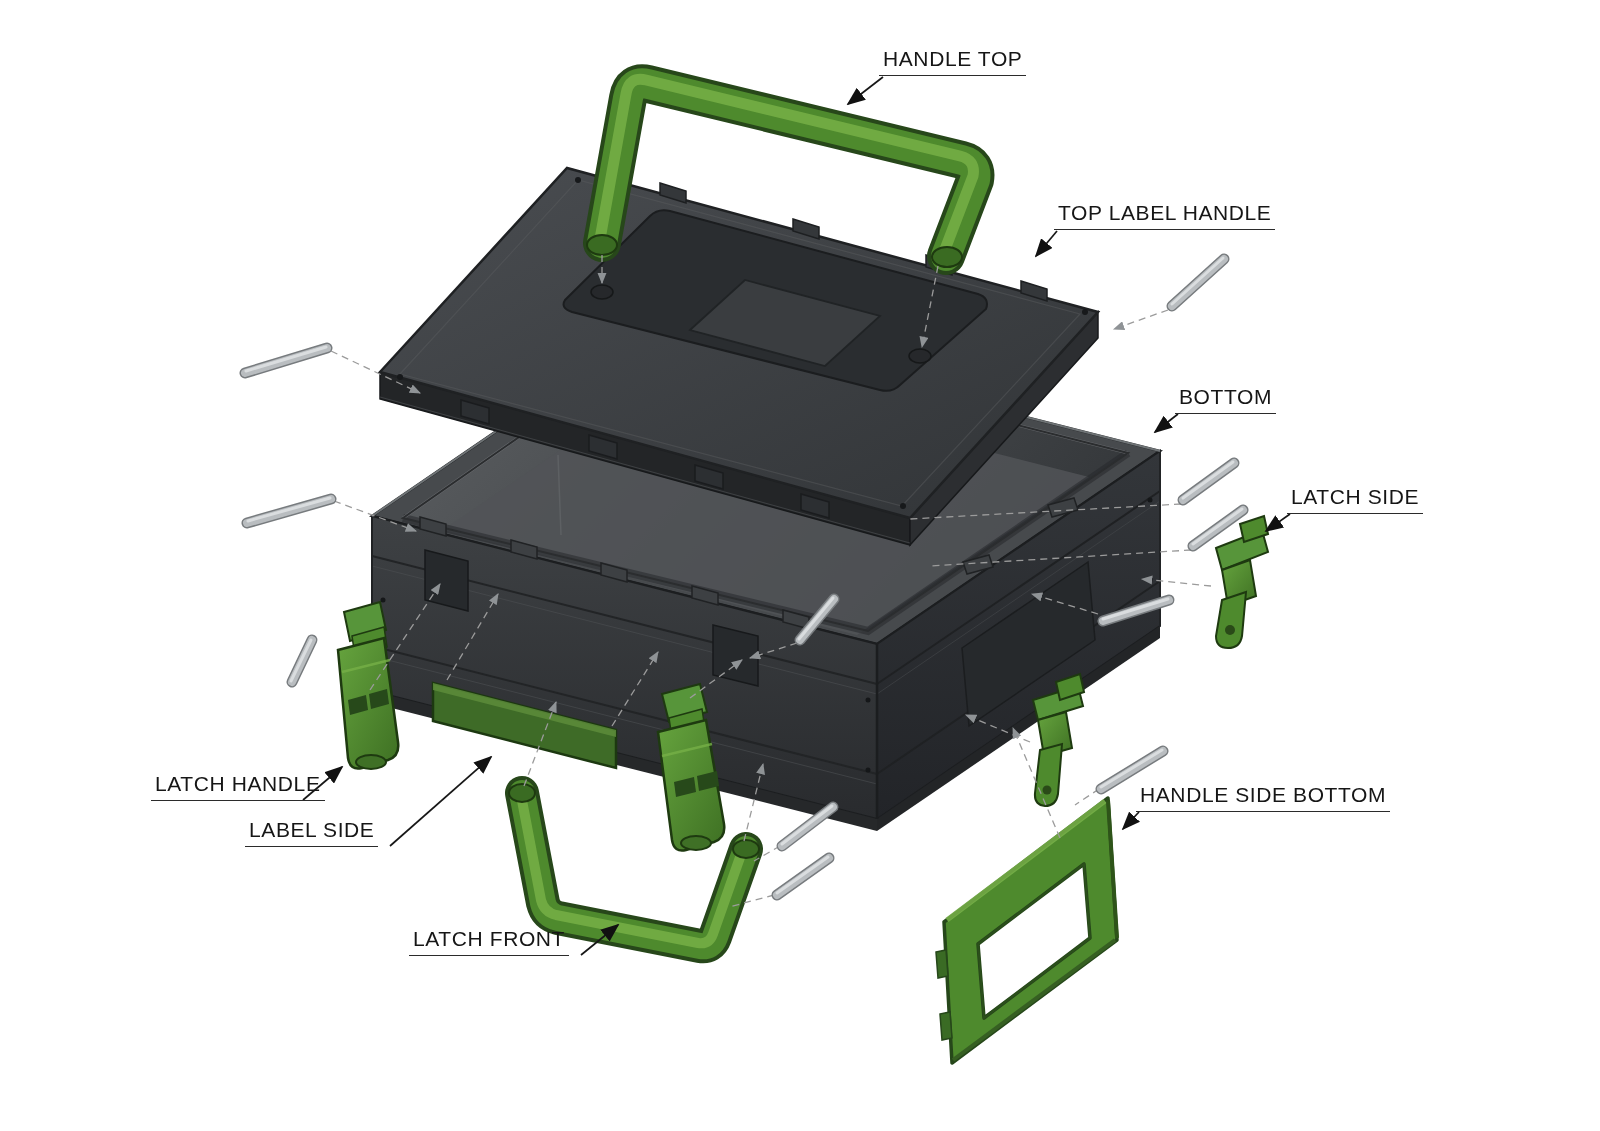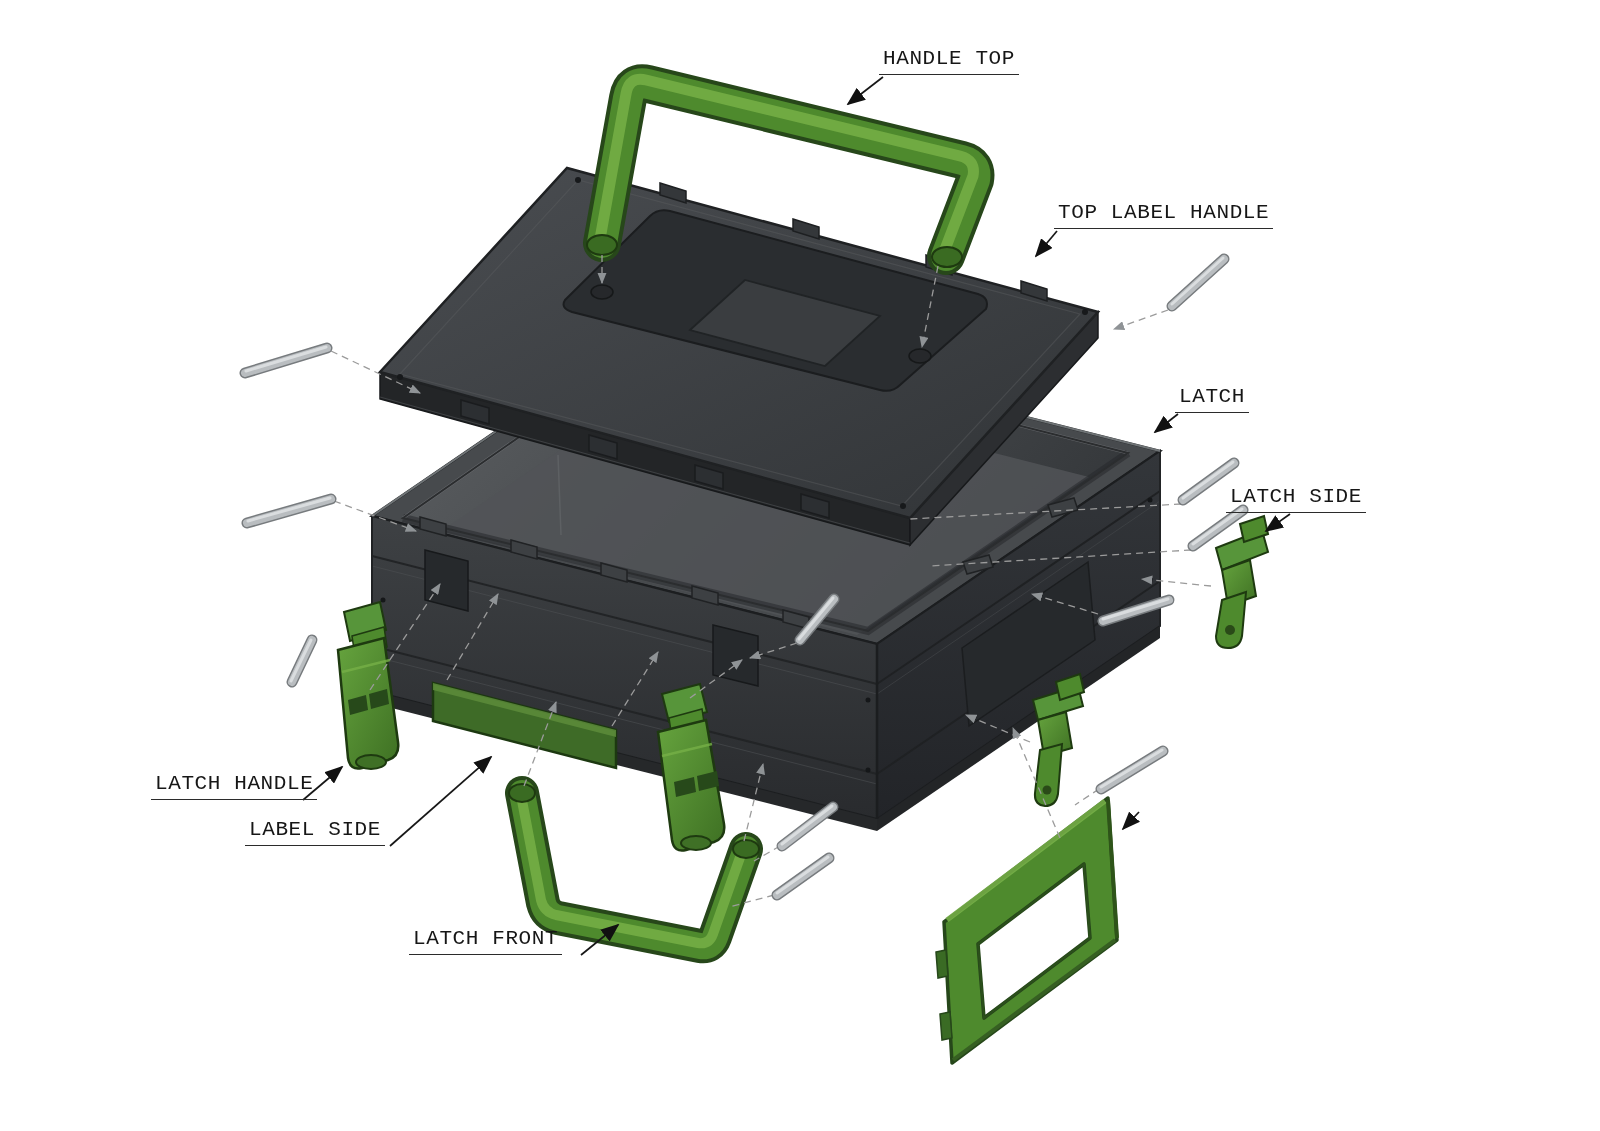--- a/index.html
+++ b/index.html
@@ -1,18 +1,18 @@
 <!DOCTYPE html>
 <html><head>
 <meta charset="utf-8">
 <style>
   html,body{margin:0;padding:0;background:#fff;}
   #canvas{
     position:relative;width:1600px;height:1131px;background:#ffffff;overflow:hidden;
-    font-family:Liberation Mono, monospace;
+    font-family:Liberation Sans, sans-serif;
   }
   #drawing{position:absolute;left:0;top:0;}
   .callout{
     position:absolute;
     font-size:21px;letter-spacing:.6px;color:#161616;
     border-bottom:1.7px solid #2b2b2b;
     padding:0 4px 4px 4px;white-space:nowrap;
   }
 </style>
 </head>
@@ -298,19 +298,20 @@
     <line x1="1290" y1="514" x2="1266" y2="531" marker-end="url(#arrowBlack)"></line>
     <line x1="303" y1="800" x2="342" y2="767" marker-end="url(#arrowBlack)"></line>
     <line x1="390" y1="846" x2="491" y2="757" marker-end="url(#arrowBlack)"></line>
     <line x1="581" y1="955" x2="618" y2="925" marker-end="url(#arrowBlack)"></line>
     <line x1="1139" y1="812" x2="1123" y2="829" marker-end="url(#arrowBlack)"></line>
   </g>
 </svg>
 
 <div class="callout" style="left:879px;top:47px">HANDLE TOP</div>
 <div class="callout" style="left:1054px;top:201px">TOP LABEL HANDLE</div>
-<div class="callout" style="left:1175px;top:385px">LATCH</div>
-<div class="callout" style="left:1226px;top:485px">LATCH SIDE</div>
+<div class="callout" style="left:1175px;top:385px">BOTTOM</div>
+<div class="callout" style="left:1287px;top:485px">LATCH SIDE</div>
 <div class="callout" style="left:151px;top:772px">LATCH HANDLE</div>
 <div class="callout" style="left:245px;top:818px">LABEL SIDE</div>
 <div class="callout" style="left:409px;top:927px">LATCH FRONT</div>
+<div class="callout" style="left:1136px;top:783px">HANDLE SIDE BOTTOM</div>
 
 </div>
 
 </body></html>

